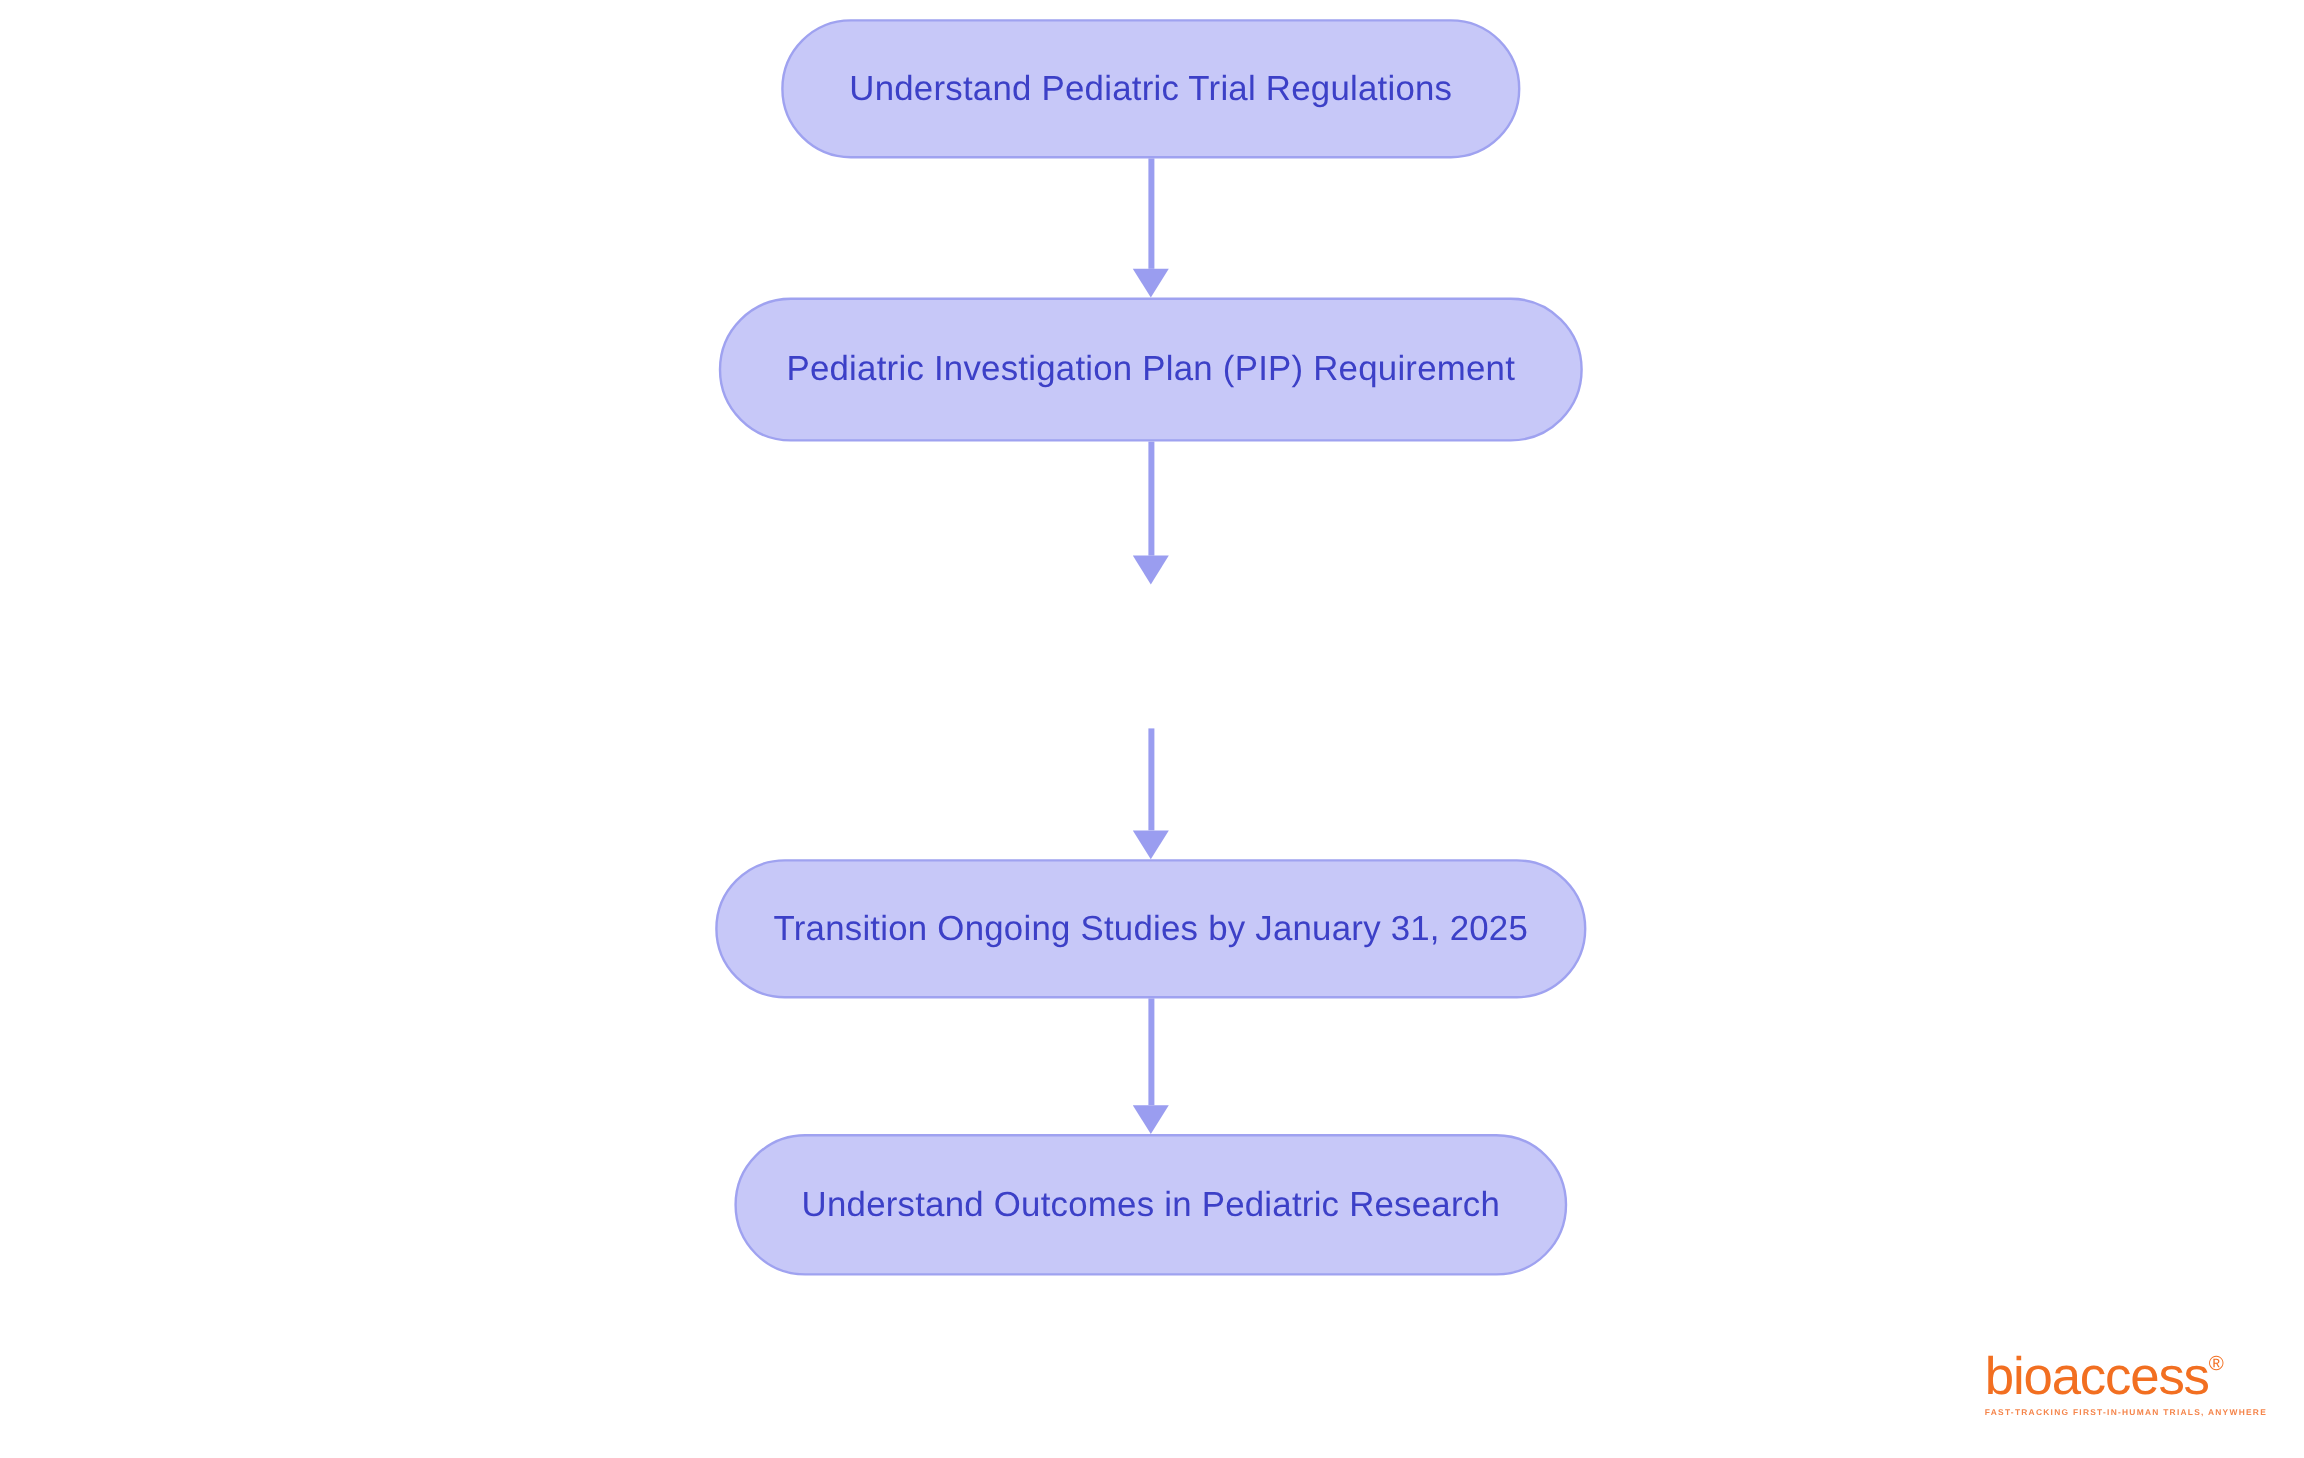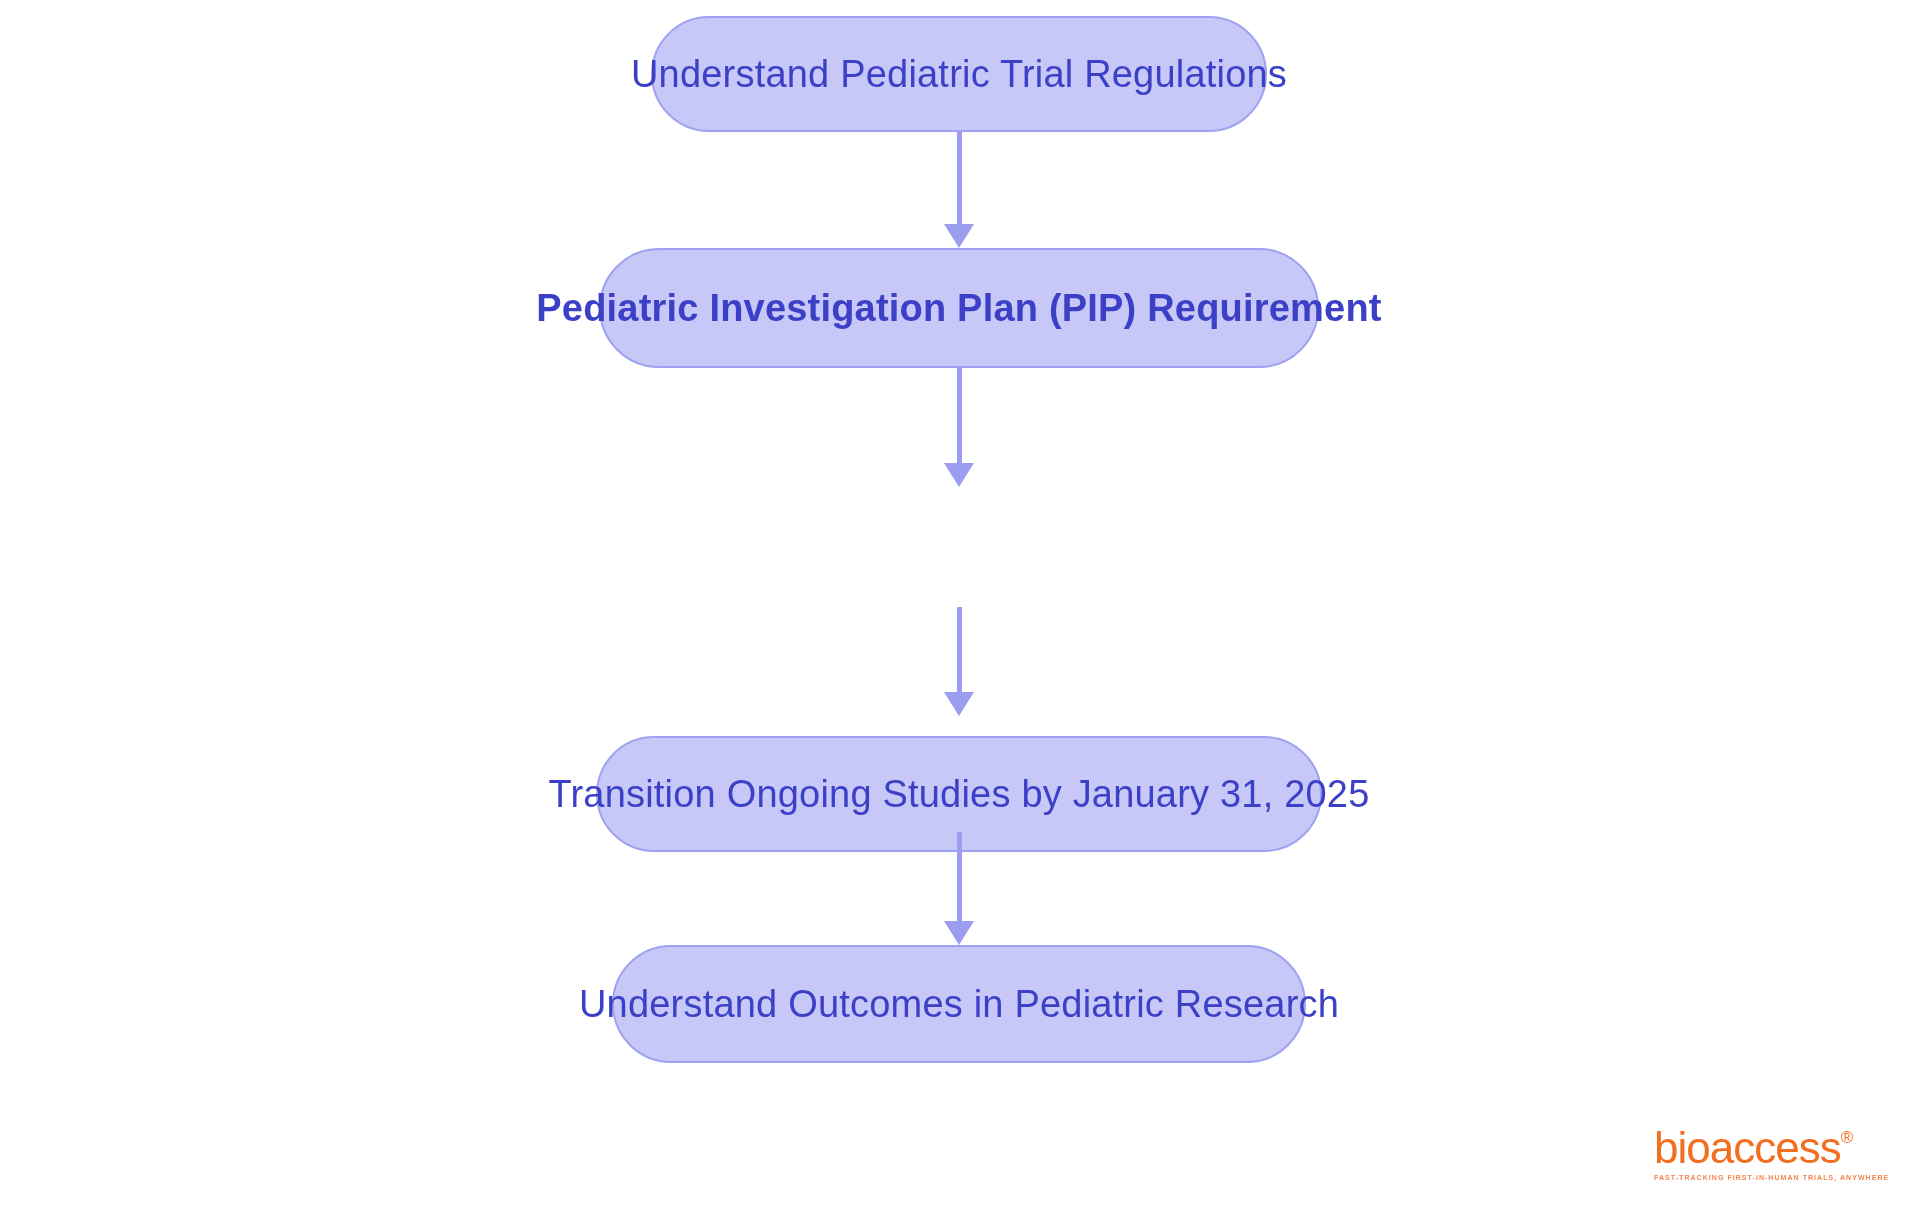--- a/index.html
+++ b/index.html
@@ -23,21 +23,21 @@
     border: 2px solid #9fa2f0;
     border-radius: 64px;
     box-sizing: border-box;
     display: flex;
     align-items: center;
     justify-content: center;
     text-align: center;
   }
   .node span {
     color: #3c40c7;
-    font-size: 38px;
+    font-size: 29px;
     letter-spacing: 0.2px;
     white-space: nowrap;
   }
   .arrow {
     position: absolute;
     width: 30px;
     display: flex;
     flex-direction: column;
     align-items: center;
   }
@@ -76,23 +76,23 @@
   .logo .tagline {
     margin-top: 4px;
     color: #f5854b;
     font-size: 7px;
     font-weight: bold;
     letter-spacing: 1.05px;
     white-space: nowrap;
   }
   
   #node-0 { left: 651px; top: 16px;  width: 616px; height: 116px; }
-  #node-1 { left: 599px; top: 248px; width: 720px; height: 120px; font-weight: bold; }
+  #node-1 { left: 599px; top: 248px; width: 720px; height: 120px; }
   #node-2 { left: 630px; top: 487px; width: 658px; height: 120px; }
-  #node-3 { left: 596px; top: 736px; width: 726px; height: 116px; }
+  #node-3 { left: 596px; top: 716px; width: 726px; height: 116px; }
   #node-4 { left: 612px; top: 945px; width: 694px; height: 118px; }
   
   #arrow-0 { left: 944px; top: 132px; height: 116px; }
   #arrow-1 { left: 944px; top: 368px; height: 119px; }
   #arrow-2 { left: 944px; top: 607px; height: 109px; }
   #arrow-3 { left: 944px; top: 832px; height: 113px; }
 </style>
 </head>
 <body>
 

